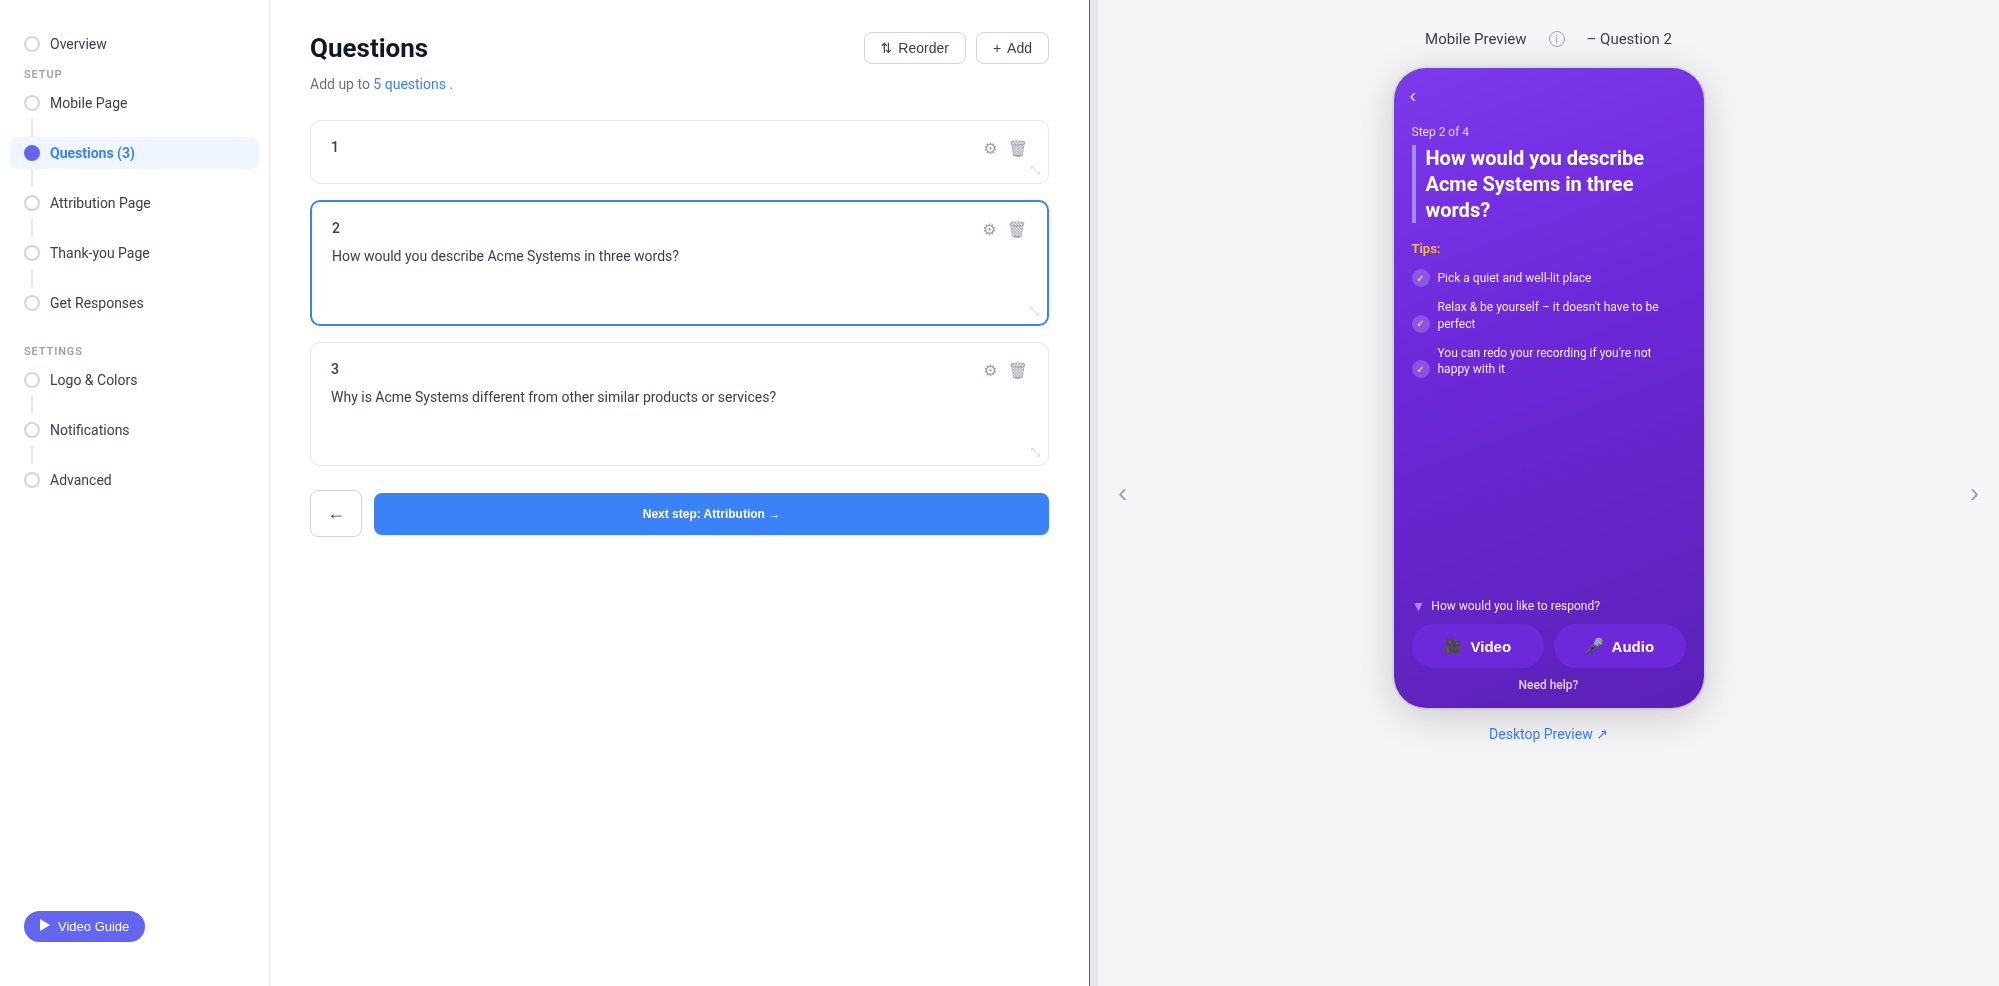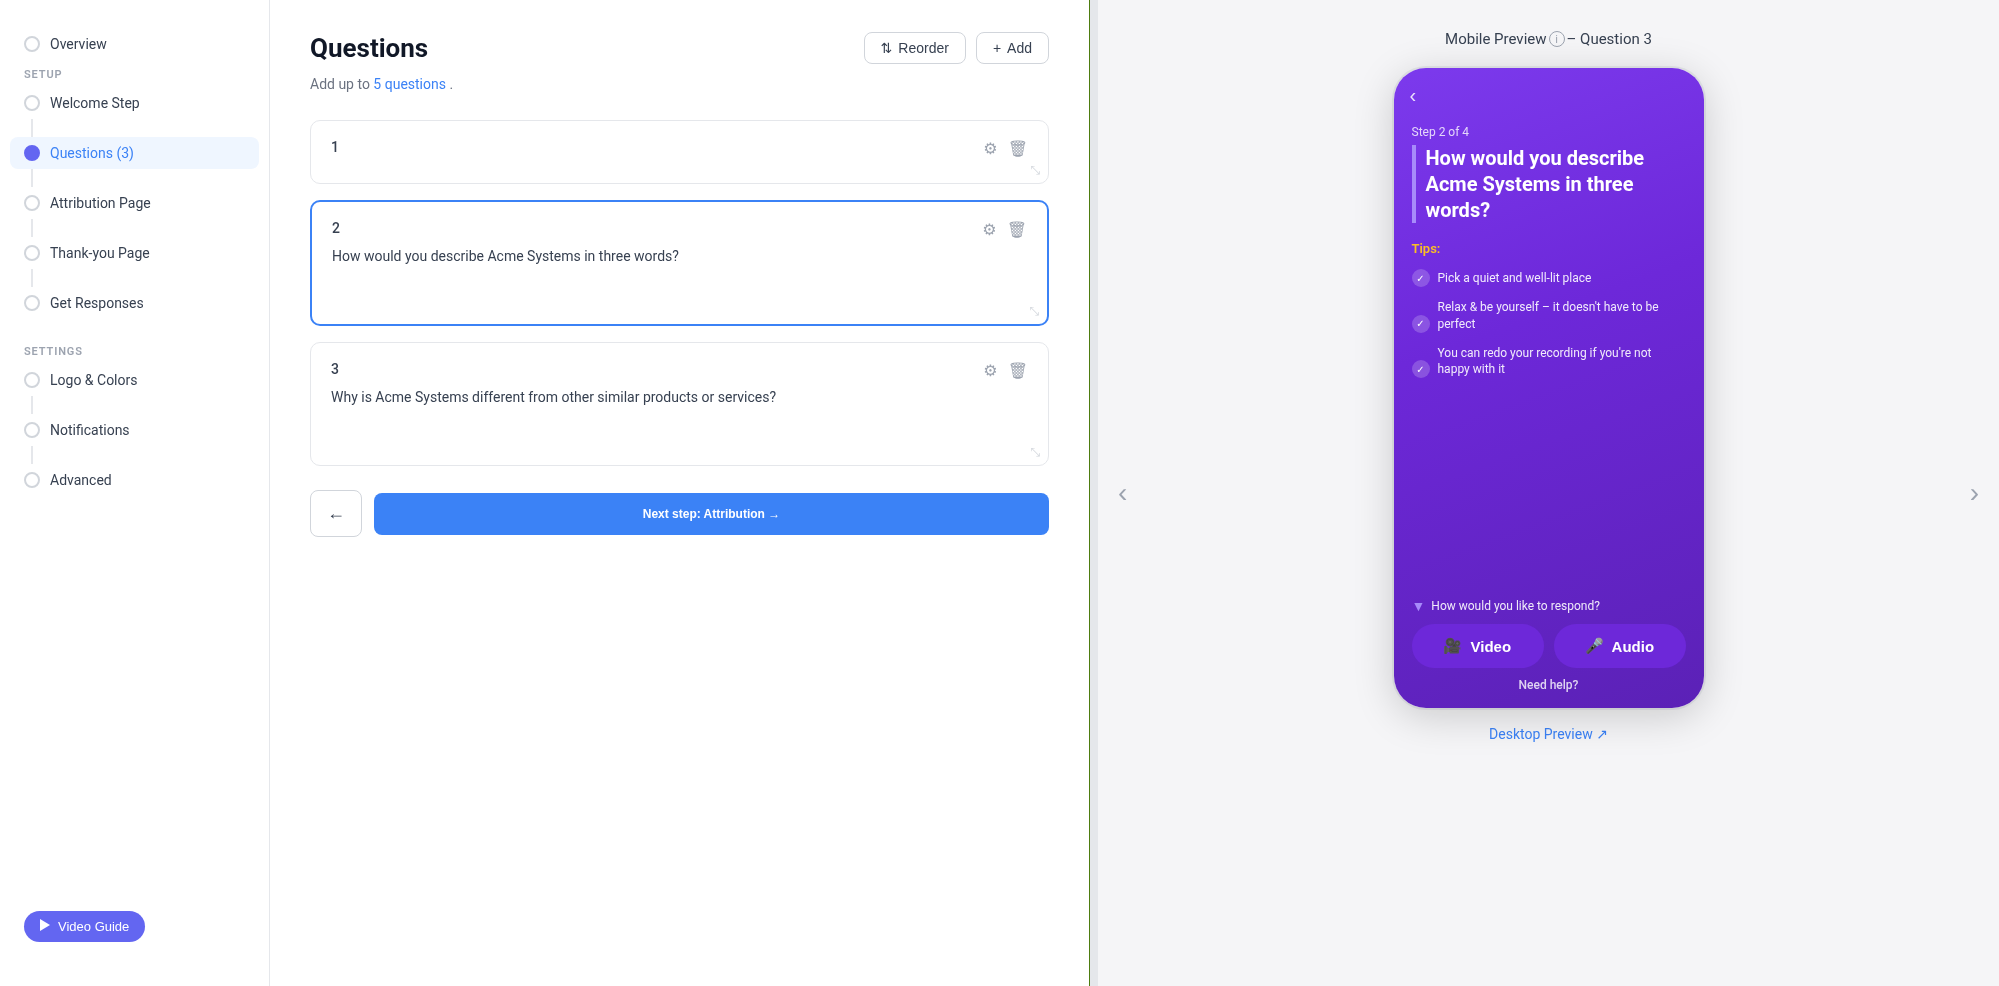--- a/index.html
+++ b/index.html
@@ -59,21 +59,21 @@
       position: relative;
     }
     .sidebar-item.selected {
       background: #eff6ff;
       border-radius: 8px;
       margin: 0 10px;
       padding: 8px 14px;
     }
     .sidebar-item.selected .sidebar-item-label {
       color: #3b82f6;
-      font-weight: 400;
+      font-weight: 700;
     }
     .sidebar-item-label {
       font-size: 14px;
       color: #374151;
     }
     .sidebar-connector {
       width: 2px;
       height: 18px;
       background: #e5e7eb;
       margin-left: 31px;
@@ -240,21 +240,21 @@
       align-items: center;
       padding: 30px 20px;
       position: relative;
     }
     .preview-header {
       font-size: 15px;
       color: #374151;
       margin-bottom: 20px;
       display: flex;
       align-items: center;
-      gap: 2px;
+      gap: 22px;
     }
     .info-icon {
       width: 16px;
       height: 16px;
       border-radius: 50%;
       border: 1.5px solid #9ca3af;
       display: inline-flex;
       align-items: center;
       justify-content: center;
       font-size: 11px;
@@ -420,21 +420,21 @@
 <div class="sidebar">
   <div class="sidebar-overview sidebar-item">
     <div class="sidebar-circle"></div>
     <span class="sidebar-item-label">Overview</span>
   </div>
 
   <div class="sidebar-section-label">SETUP</div>
 
   <div class="sidebar-item">
     <div class="sidebar-circle"></div>
-    <span class="sidebar-item-label">Welcome Step</span>
+    <span class="sidebar-item-label">Mobile Page</span>
   </div>
   <div class="sidebar-connector"></div>
 
   <div class="sidebar-item selected">
     <div class="sidebar-circle active"></div>
     <span class="sidebar-item-label">Questions (3)</span>
   </div>
   <div class="sidebar-connector"></div>
 
   <div class="sidebar-item">
@@ -542,21 +542,21 @@
     <button class="btn-next">Next step: Attribution →</button>
   </div>
 </div>
 
 <div class="divider"></div>
 
 <div class="preview-panel">
   <div class="preview-header">
     <span>Mobile Preview</span>
     <span class="info-icon">i</span>
-    <span>– Question 3</span>
+    <span>– Question 2</span>
   </div>
 
   <button class="preview-nav-arrow left">‹</button>
   <button class="preview-nav-arrow right">›</button>
 
   <div class="phone-frame">
     <div class="phone-screen">
       <div class="phone-top-bar">
         <button class="phone-back-btn">‹</button>
       </div>

